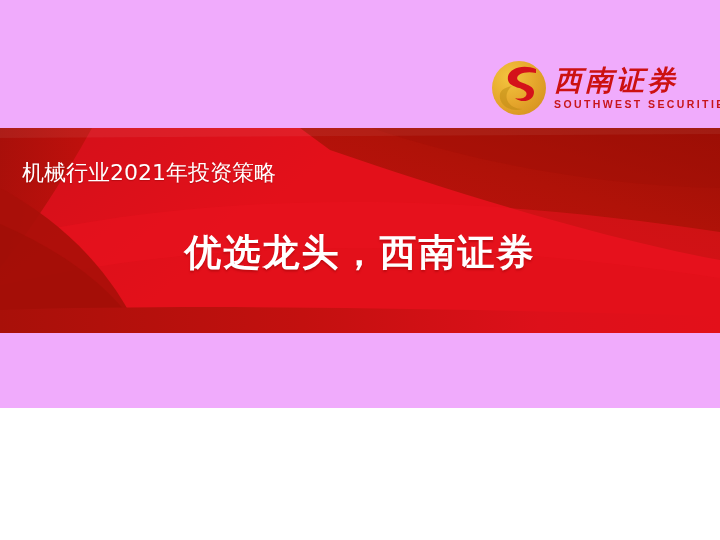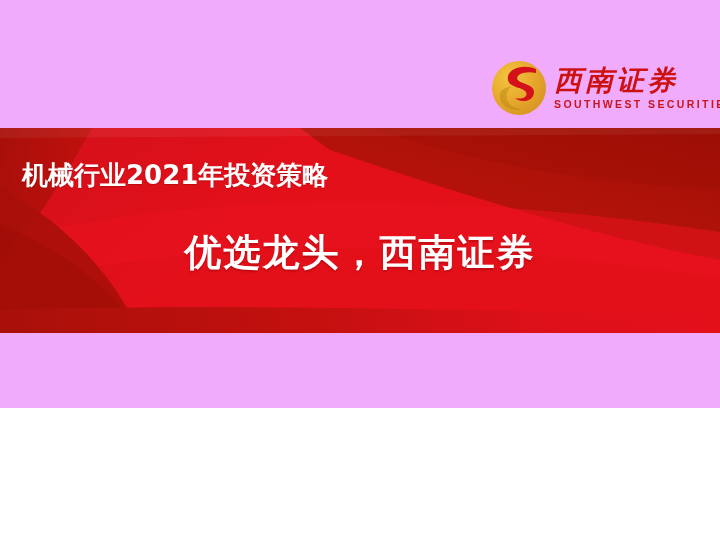--- a/index.html
+++ b/index.html
@@ -84,22 +84,22 @@
     width: 720px;
     height: 205px;
     display: block;
   }
 
   .banner-subtitle {
     position: absolute;
     left: 22px;
     top: 30px;
     font-family: "DejaVu Sans", "Liberation Sans", sans-serif;
-    font-size: 26px;
-    font-weight: bold;
+    font-size: 22px;
+    font-weight: normal;
     color: #ffffff;
     letter-spacing: 0px;
     white-space: nowrap;
     z-index: 3;
     text-shadow: 0 1px 1px rgba(120,0,0,0.35);
   }
   .banner-title {
     position: absolute;
     left: 0;
     right: 0;

